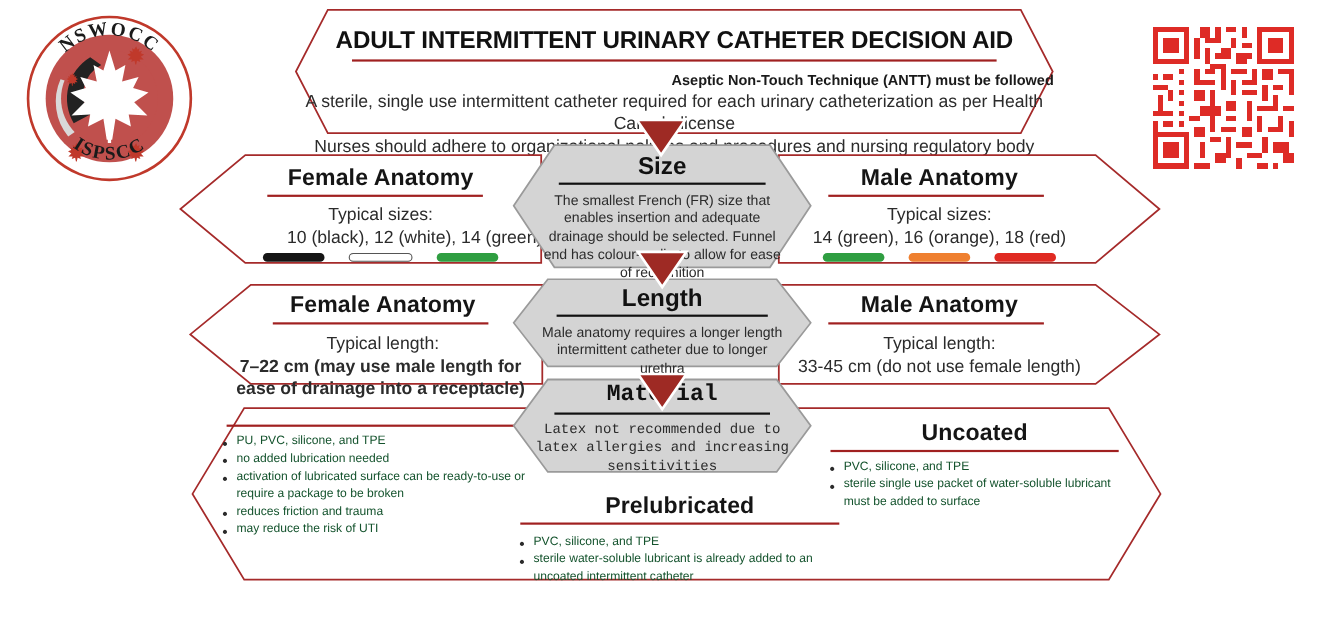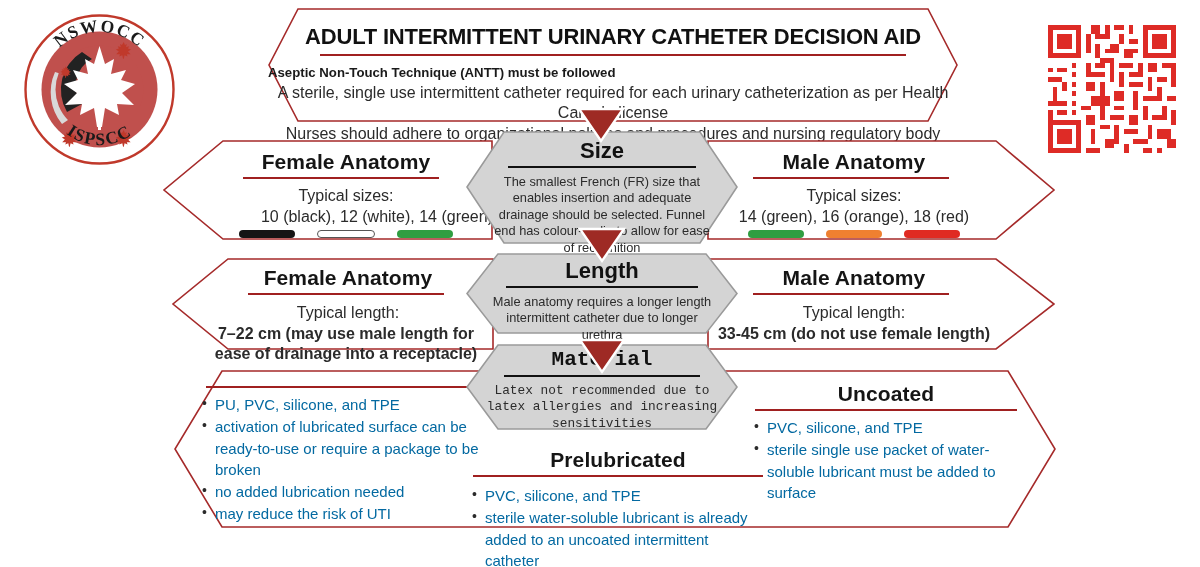--- a/index.html
+++ b/index.html
@@ -38,21 +38,21 @@
 
   
   .center-title{
     text-align:center;font-weight:bold;font-size:22px;color:#111;line-height:1.05;
   }
   .center-title.mat{font-size:21px;}
 
   
   ul.bullets{margin:6px 0 0 0;padding:0;list-style:none;}
   ul.bullets li{
-    position:relative;padding-left:15px;font-size:15px;line-height:1.45;color:#0369a1;
+    position:relative;padding-left:15px;font-size:11px;line-height:1.45;color:#14532d;
     text-align:left;
   }
   ul.bullets li::before{
     content:"\2022";position:absolute;left:2px;top:-1px;font-size:14px;color:#2b2b2b;
   }
 
   
   .bars{display:flex;justify-content:center;gap:22px;margin-top:3px;}
   .bar{width:56px;height:8px;border-radius:5px;}
   .bar.black{background:#151515;}
@@ -66,21 +66,21 @@
   .arrow svg{display:block;overflow:visible;}
 
   
   .logo{position:absolute;left:22px;top:12px;width:155px;height:155px;}
   .logo svg{display:block;}
 
   
   .qr{position:absolute;left:1043px;top:20px;width:138px;height:138px;}
   .qr svg{display:block;}
 
-  .hdr-sub-strong{font-weight:bold;font-size:13.2px;text-align:left;color:#1a1a1a;}
+  .hdr-sub-strong{font-weight:bold;font-size:13.2px;text-align:right;color:#1a1a1a;}
   .hdr-title{
     text-align:center;font-weight:bold;font-size:22px;color:#111;letter-spacing:-.2px;
   }
 </style>
 </head>
 <body>
 
 <div class="stage">
 
   <div class="logo">
@@ -313,21 +313,21 @@
   </div>
 
   <div class="band" style="left:707px;top:258px;width:348px;height:92px;">
     <svg class="hex-svg" viewBox="0 0 348 92" preserveAspectRatio="none">
       <polygon class="hex-poly" points="1,1 289,1 347,46 289,91 1,91"></polygon>
     </svg>
     <div class="content">
       <div class="col-title" style="margin-top:8px;padding-right:54px;">Male Anatomy</div>
       <div class="rule" style="width:196px;margin-left:46px;margin-right:auto;"></div>
       <div class="body-text" style="padding-right:54px;margin-top:8px;">Typical length:</div>
-      <div class="body-text" style="padding-right:54px;margin-top:0;font-weight:bold;">33-45 cm (do not use female length)</div>
+      <div class="body-text" style="padding-right:54px;margin-top:0;">33-45 cm (do not use female length)</div>
     </div>
   </div>
 
   <div class="band" style="left:466px;top:253px;width:272px;height:81px;z-index:30;">
     <svg class="hex-svg" viewBox="0 0 272 88" preserveAspectRatio="none">
       <polygon class="hex-poly-gray" points="32,1 240,1 271,44 240,87 32,87 1,44"></polygon>
     </svg>
     <div class="content">
       <div class="center-title" style="margin-top:6px;">Length</div>
       <div class="rule-black" style="width:192px;"></div>
@@ -344,22 +344,23 @@
   <div class="band" style="left:174px;top:370px;width:882px;height:158px;">
     <svg class="hex-svg" viewBox="0 0 882 158" preserveAspectRatio="none">
       <polygon class="hex-poly" points="48,1 834,1 881,79 834,157 48,157 1,79"></polygon>
     </svg>
     <div class="content">
 
       <div style="position:absolute;left:26px;top:12px;width:290px;">
         <div class="rule" style="width:278px;"></div>
         <ul class="bullets">
           <li>PU, PVC, silicone, and TPE</li>
+          <li>no added lubrication needed</li>
           <li>activation of lubricated surface can be ready-to-use or require a package to be broken</li>
-          <li>no added lubrication needed</li>
+          <li>reduces friction and trauma</li>
           <li>may reduce the risk of UTI</li>
         </ul>
       </div>
 
       <div style="position:absolute;left:296px;top:78px;width:296px;">
         <div class="col-title">Prelubricated</div>
         <div class="rule" style="width:290px;"></div>
         <ul class="bullets" style="margin-top:8px;">
           <li>PVC, silicone, and TPE</li>
           <li>sterile water-soluble lubricant is already added to an uncoated intermittent catheter</li>

